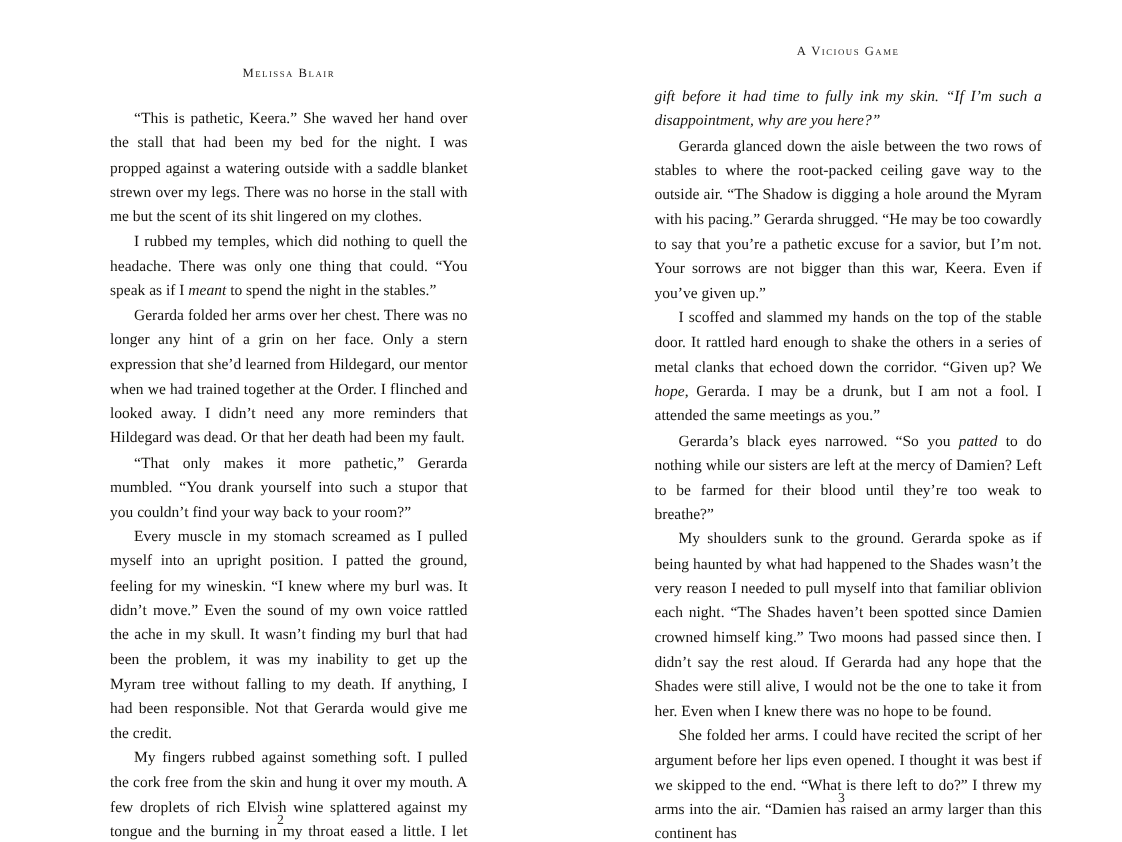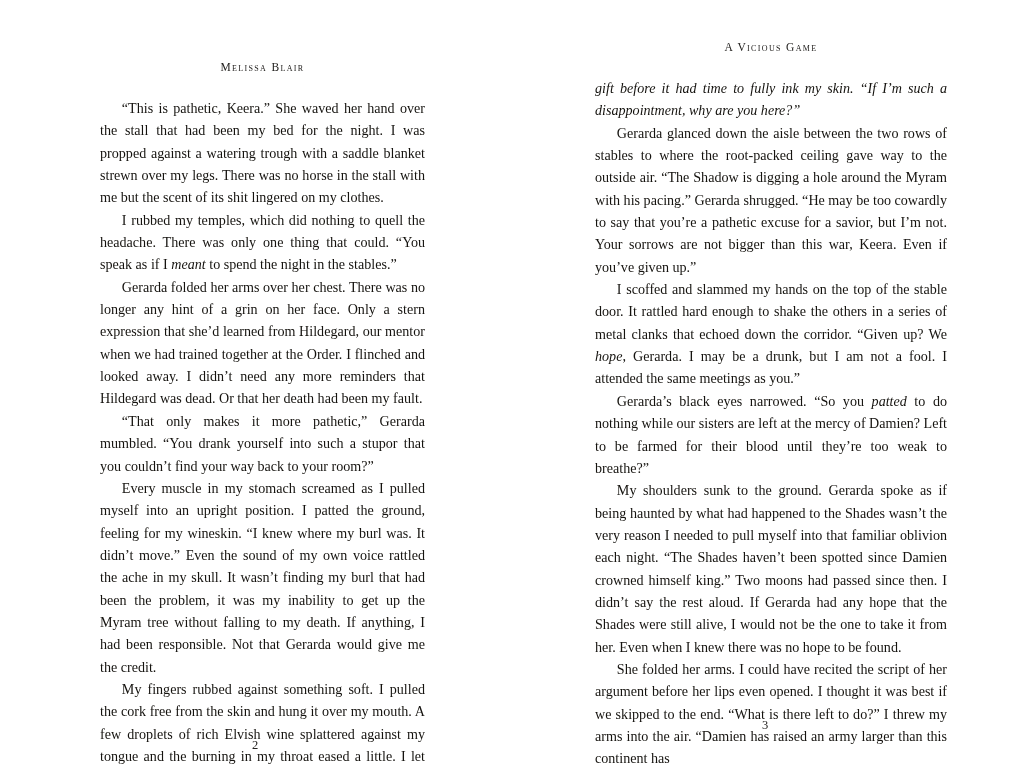--- a/index.html
+++ b/index.html
@@ -84,21 +84,21 @@
   }
 </style>
 </head>
 <body>
 
 <div class="spread">
 
   <div class="page page-verso">
     <div class="running-head">Melissa Blair</div>
     <div class="body-text">
-        <p>“This is pathetic, Keera.” She waved her hand over the stall that had been my bed for the night. I was propped against a watering trough with a saddle blanket strewn over my legs. There was no horse in the stall with me but the scent of its shit lingered on my clothes.</p>
+        <p>“This is pathetic, Keera.” She waved her hand over the stall that had been my bed for the night. I was propped against a watering outside with a saddle blanket strewn over my legs. There was no horse in the stall with me but the scent of its shit lingered on my clothes.</p>
         <p>I rubbed my temples, which did nothing to quell the headache. There was only one thing that could. “You speak as if I <em>meant</em> to spend the night in the stables.”</p>
         <p>Gerarda folded her arms over her chest. There was no longer any hint of a grin on her face. Only a stern expression that she’d learned from Hildegard, our mentor when we had trained together at the Order. I flinched and looked away. I didn’t need any more reminders that Hildegard was dead. Or that her death had been my fault.</p>
         <p>“That only makes it more pathetic,” Gerarda mumbled. “You drank yourself into such a stupor that you couldn’t find your way back to your room?”</p>
         <p>Every muscle in my stomach screamed as I pulled myself into an upright position. I patted the ground, feeling for my wineskin. “I knew where my burl was. It didn’t move.” Even the sound of my own voice rattled the ache in my skull. It wasn’t finding my burl that had been the problem, it was my inability to get up the Myram tree without falling to my death. If anything, I had been responsible. Not that Gerarda would give me the credit.</p>
         <p>My fingers rubbed against something soft. I pulled the cork free from the skin and hung it over my mouth. A few droplets of rich Elvish wine splattered against my tongue and the burning in my throat eased a little. I let the wineskin drop to the floor of the stall and pulled myself up onto my feet. I slipped and whacked my entire body into the wall of roots.</p>
       </div>
     <div class="folio">2</div>
   </div>
 
   <div class="page page-recto">

